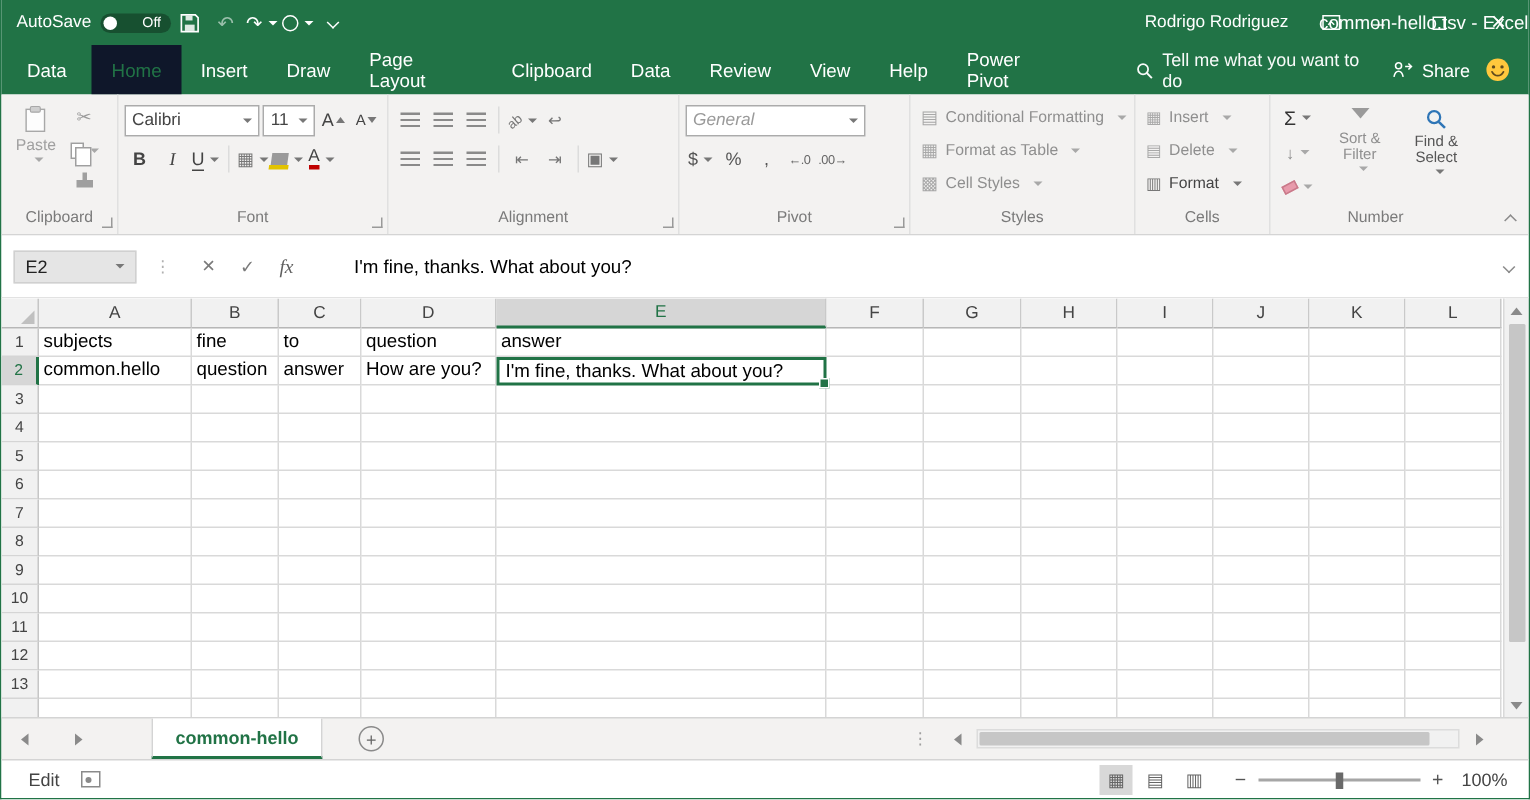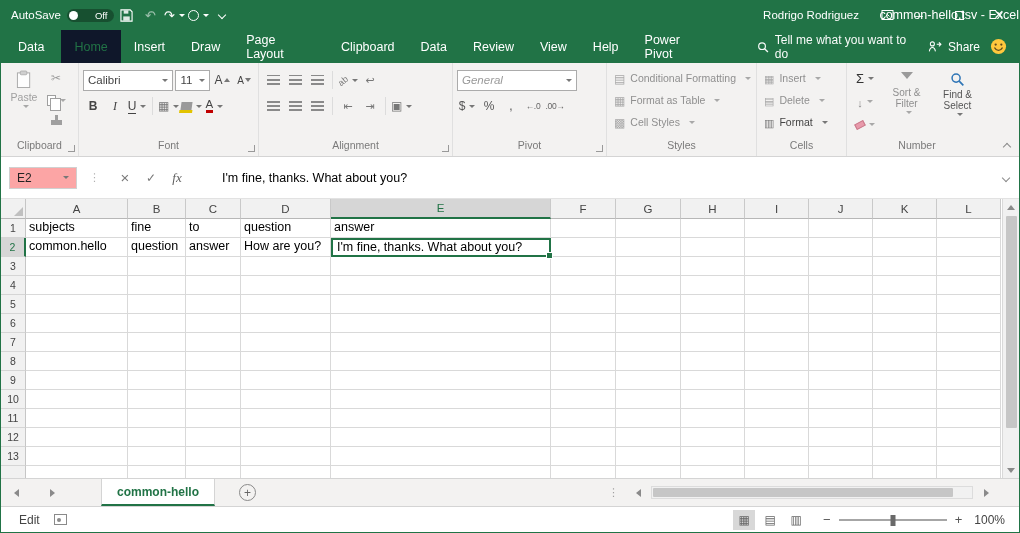--- a/index.html
+++ b/index.html
@@ -100,21 +100,21 @@
   .ic-filldn::before { content:"↓"; color:#8a8a8a; font-size:11px; }
   .ic-eraser { width:10px; height:6px; background:#e89aab; border:1px solid #c87a8a; transform:rotate(-28deg); display:inline-block; }
   .bigbtn { width:47px; display:flex; flex-direction:column; align-items:center; padding-top:5px; gap:2px; }
   .biglbl { font-size:10px; line-height:11px; text-align:center; color:#8f8f8f; }
   .biglbl.dark { color:#555;text-align:center; }
   .ic-funnel { width:0; height:0; border:6px solid transparent; border-top:7px solid #9a9a9a; display:inline-block; }
   #ribcollapse { position:absolute; right:9px; bottom:6px; }
 
   
   #fbar { position:absolute; top:157px; left:0; right:0; height:42px; background:#fff; display:flex; align-items:center; border-bottom:1px solid #e2e2e2; }
-  .namebox { width:68px; height:22px; margin-left:8px; background:#fca5a5; border:1px solid #d0d0d0; display:flex; align-items:center; justify-content:space-between; padding:0 7px; font-size:12px; color:#222; }
+  .namebox { width:82px; height:22px; margin-left:8px; background:#e5e5e5; border:1px solid #d0d0d0; display:flex; align-items:center; justify-content:space-between; padding:0 7px; font-size:12px; color:#222; }
   .fdots { margin:0 12px; color:#b0b0b0; font-size:11px; }
   .fdots::before { content:"⋮"; }
   .fbtn { width:26px; height:22px; display:inline-flex; align-items:center; justify-content:center; color:#7a7a7a; font-size:13px; }
   .ic-fx { font-style:italic; font-family:"Liberation Serif",serif; font-size:13px; color:#5f5f5f; }
   .ic-cancel::before { content:"×"; font-size:15px; }
   .ic-enter::before { content:"✓"; font-size:12px; }
   .finput { flex:1; margin-left:32px; font-size:12.5px; color:#000; white-space:nowrap; overflow:hidden; }
   #fbar .chev { margin:0 10px; }
 
   

